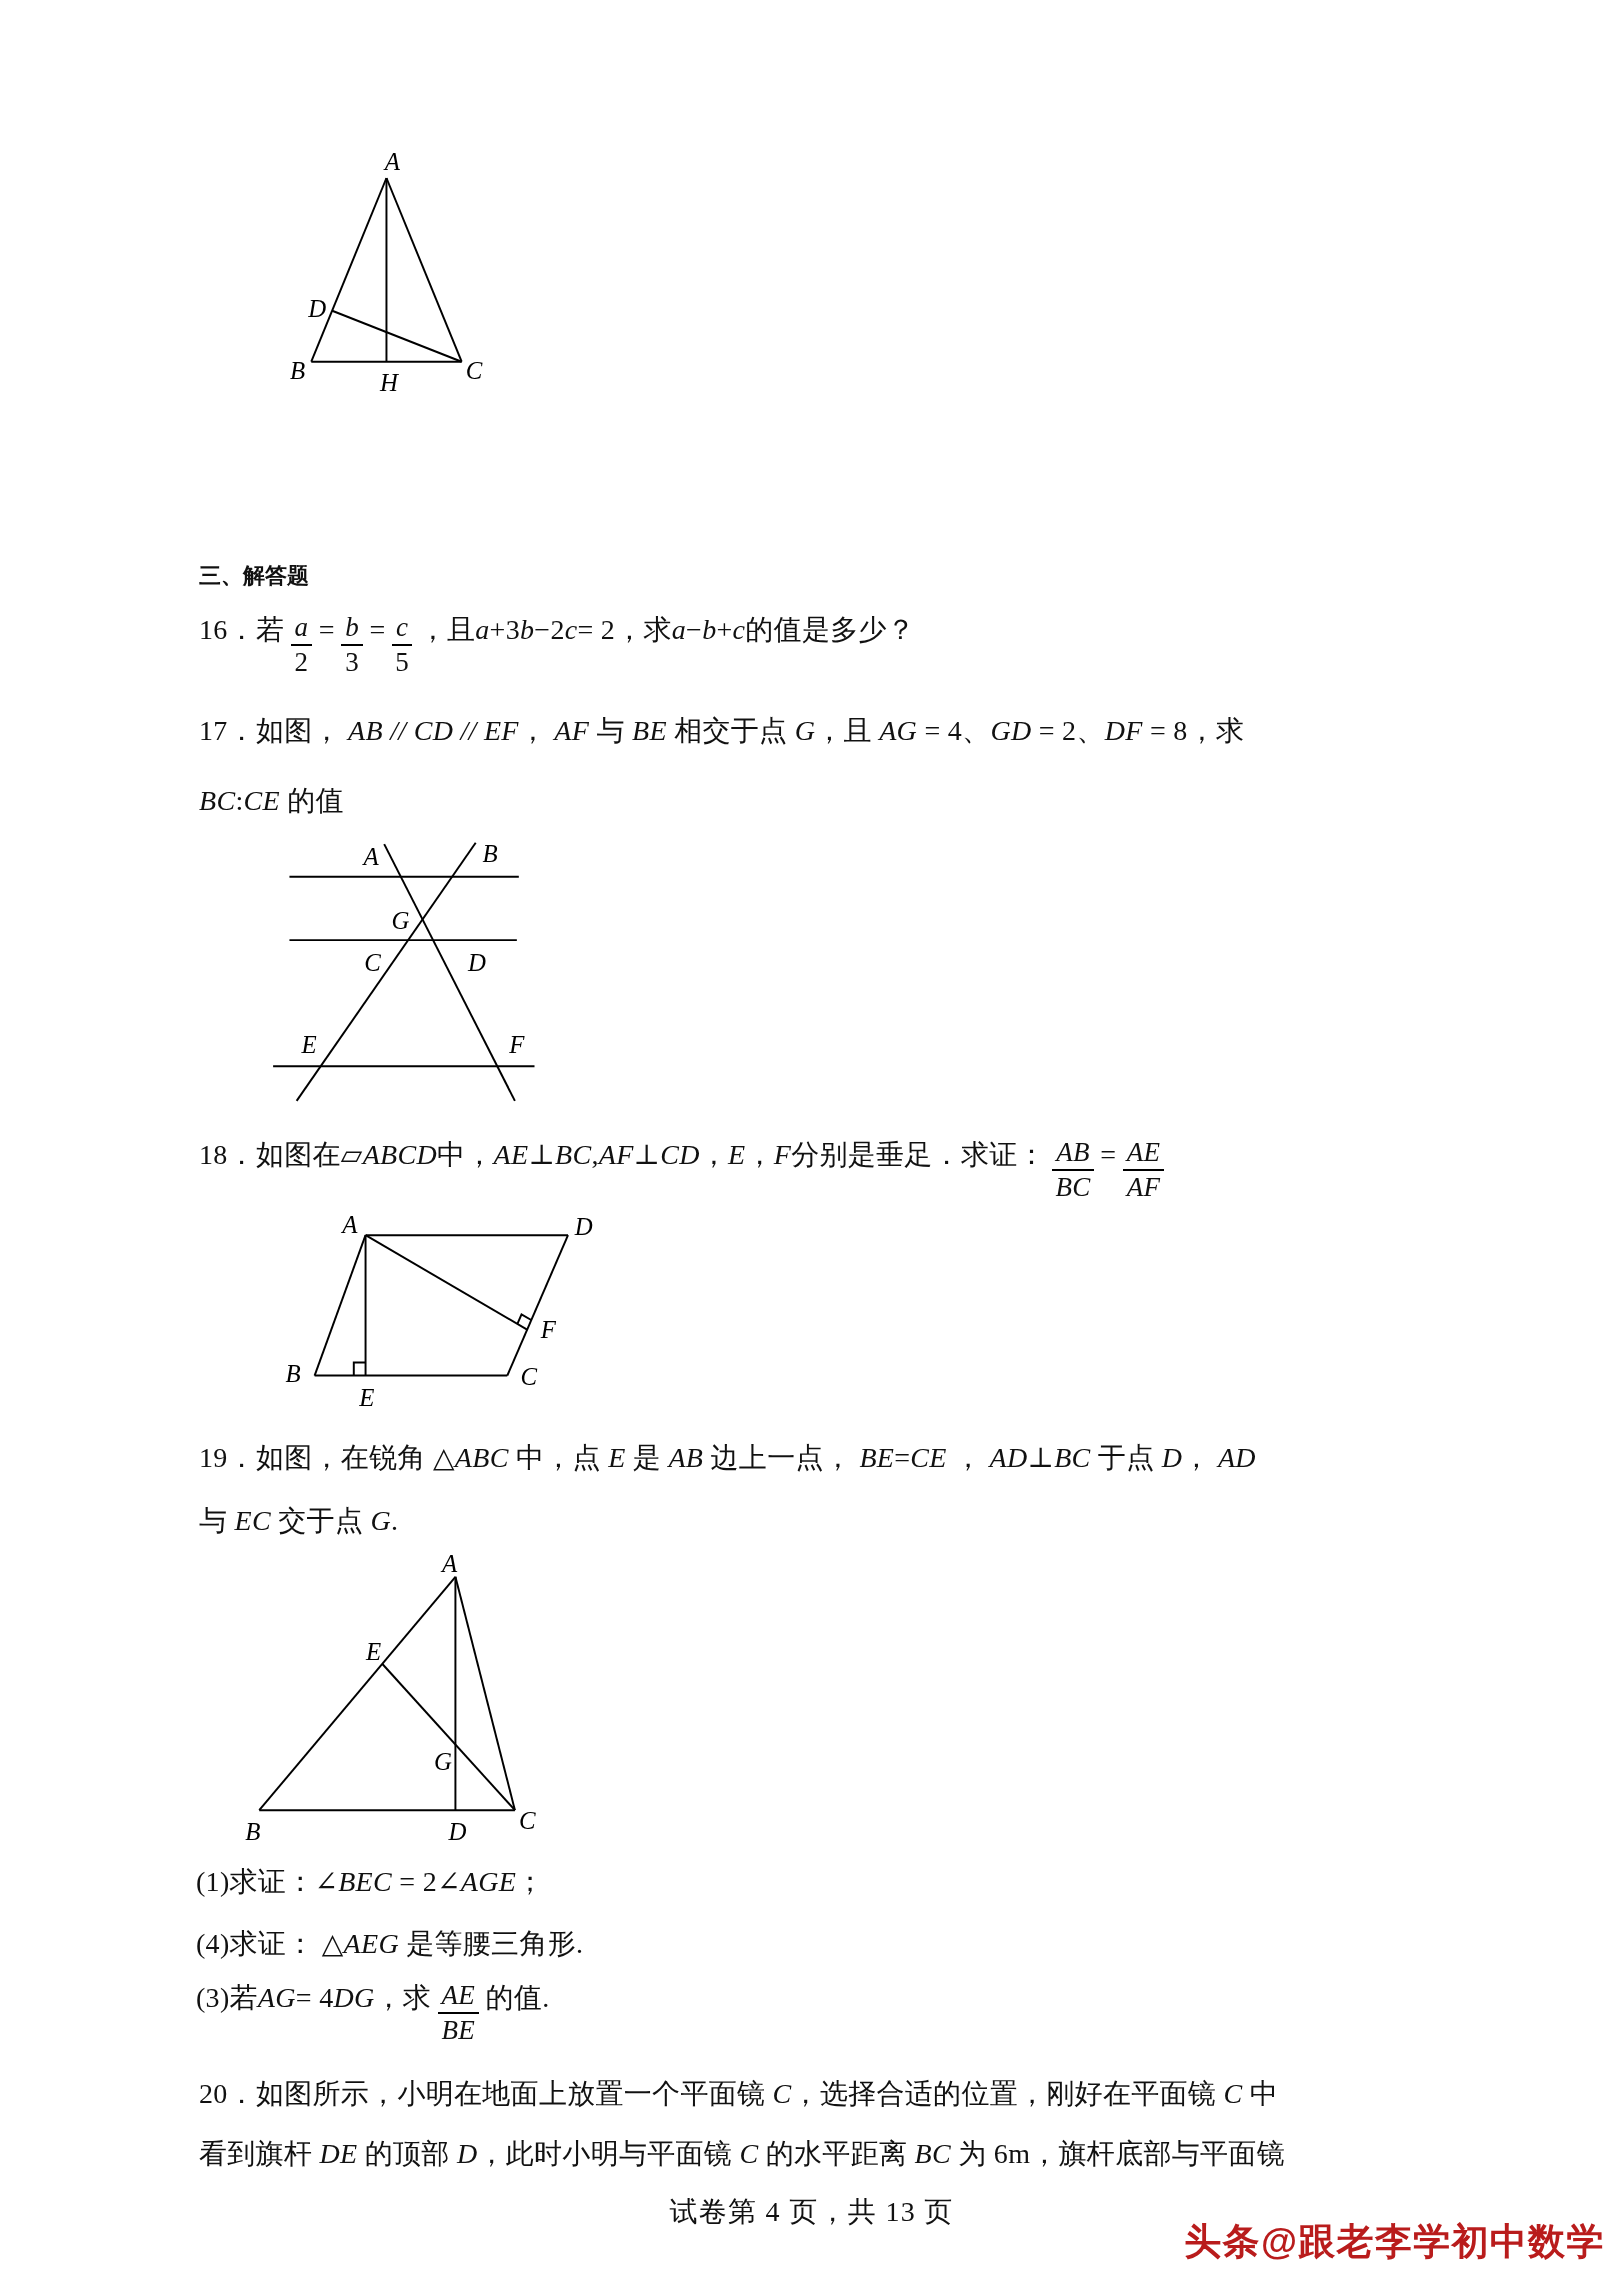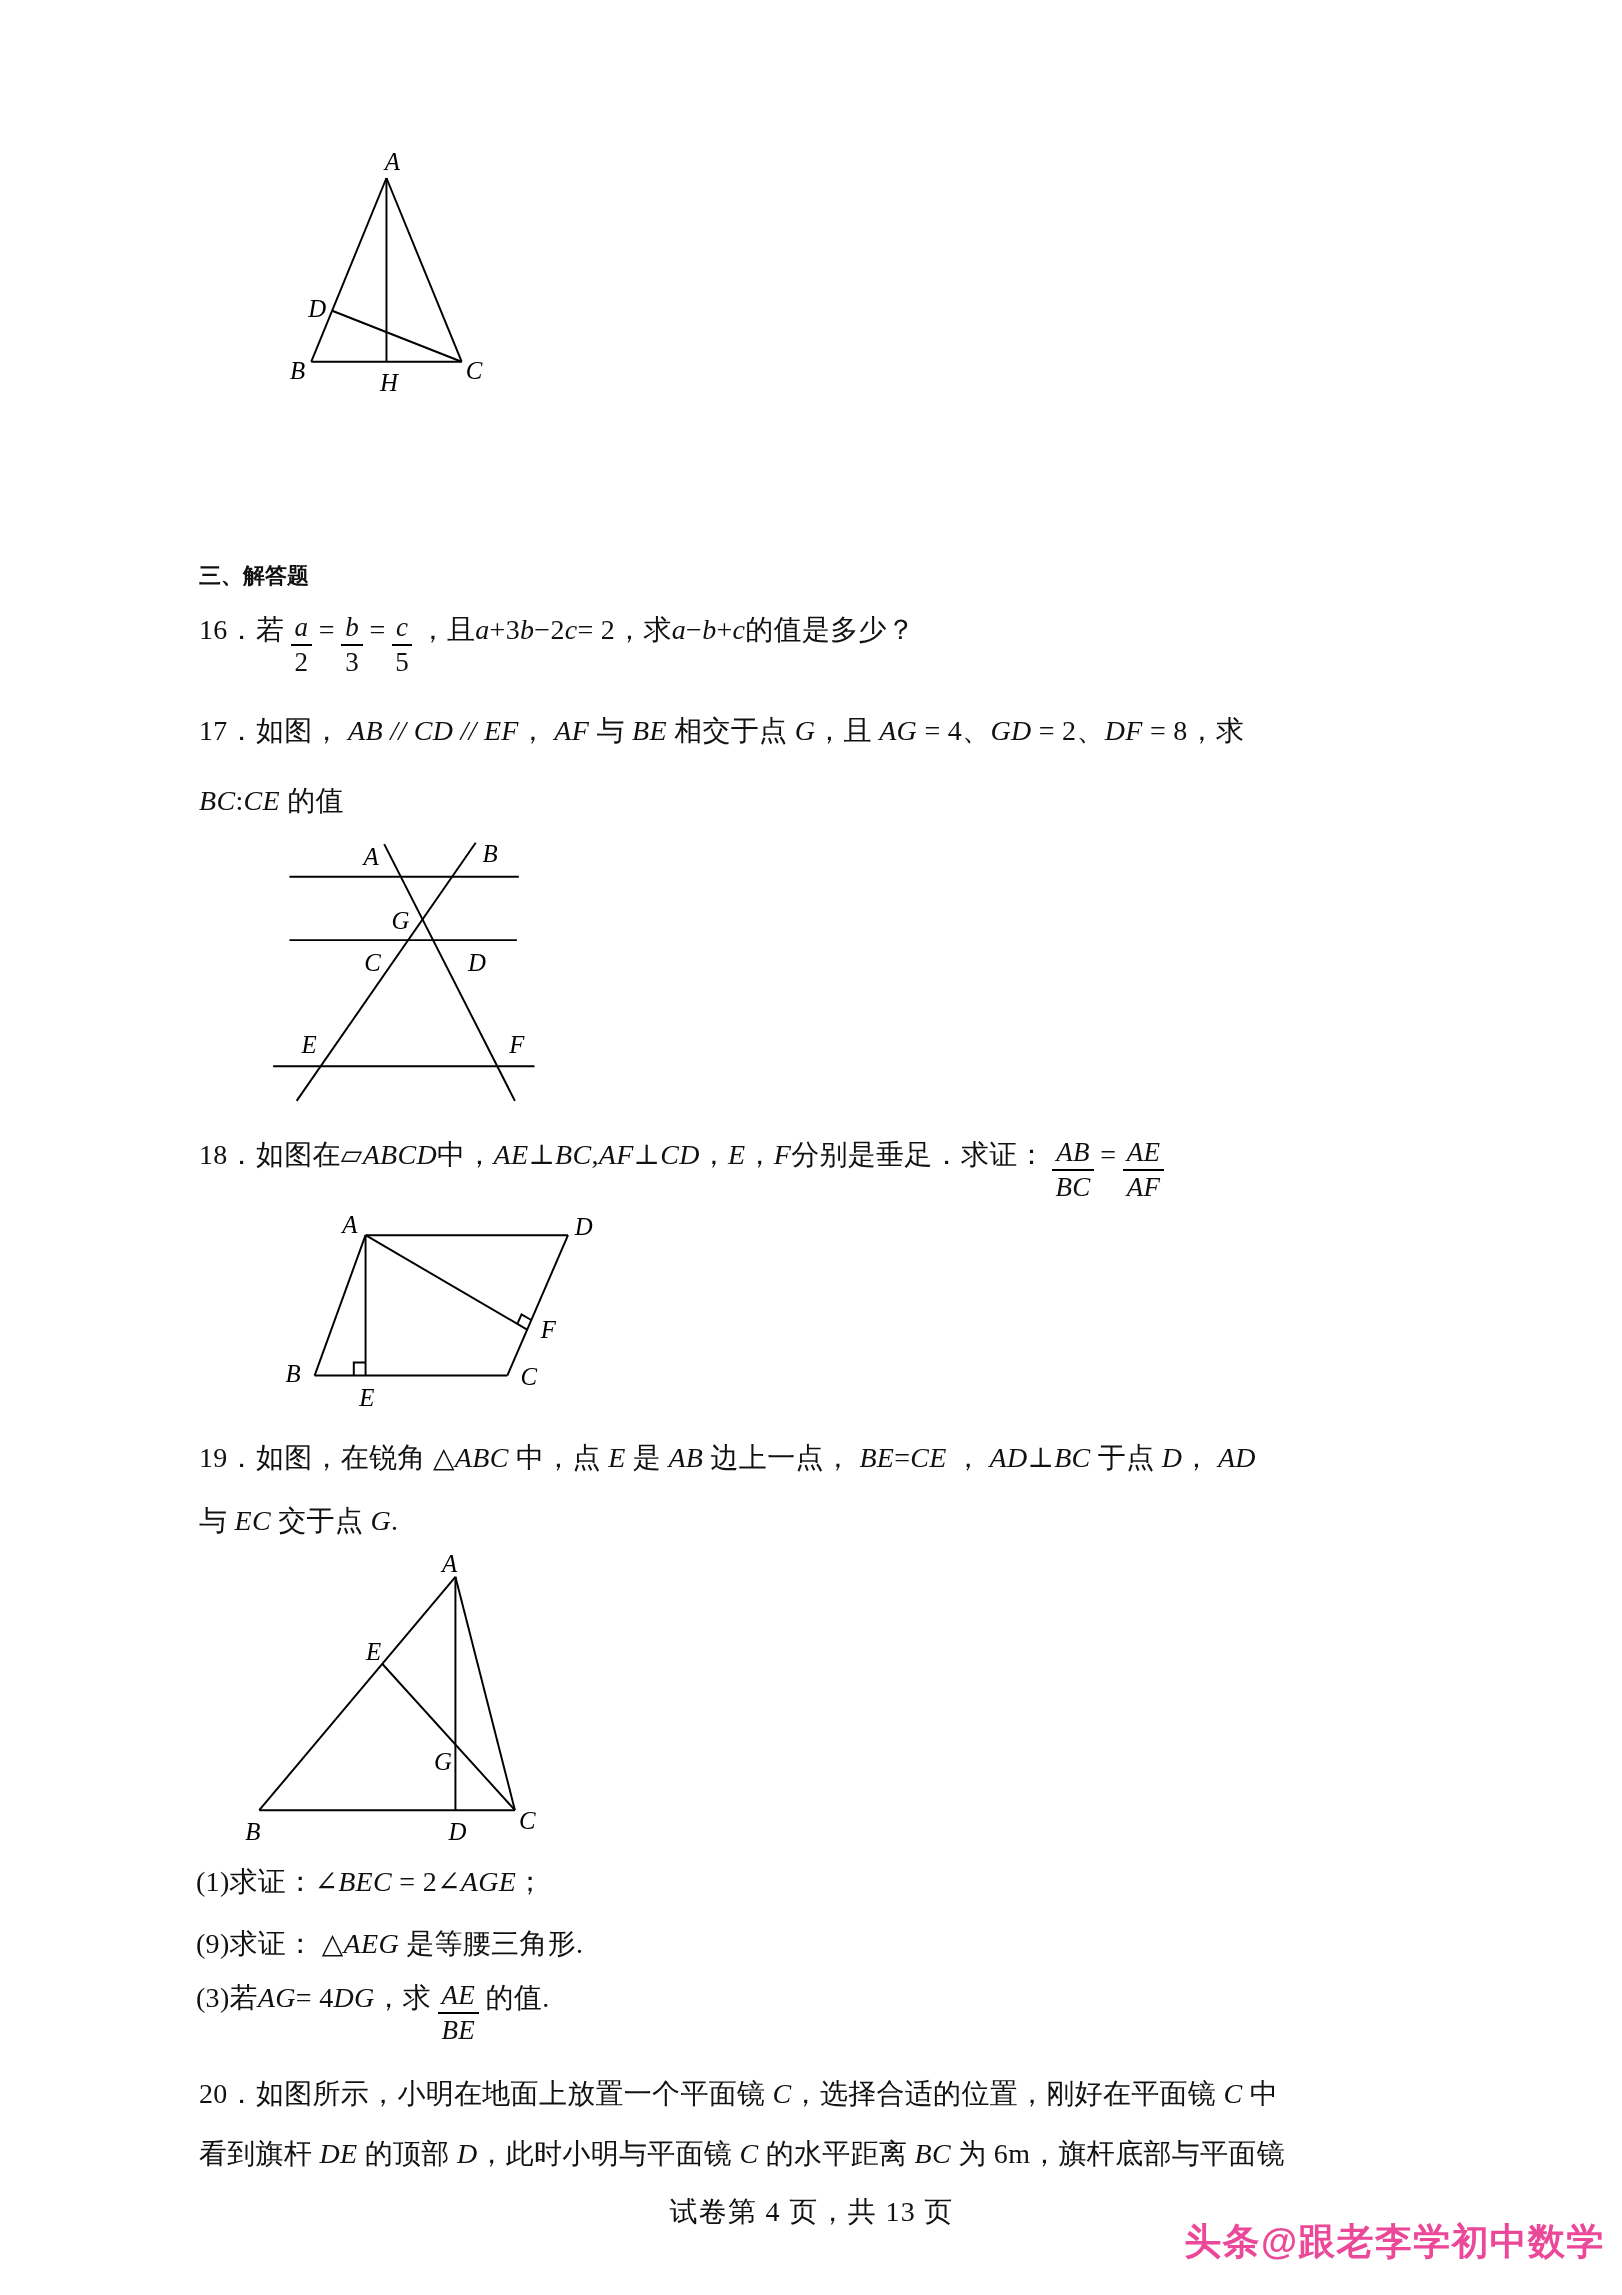--- a/index.html
+++ b/index.html
@@ -16,21 +16,21 @@
   .heading{font-weight:bold;font-size:22px;font-family:"Liberation Sans","DejaVu Sans",sans-serif}
   .frac{display:inline-flex;flex-direction:column;align-items:center;margin:0 6.5px;font-size:27px;line-height:1.12}
   .frac .fn{border-bottom:2px solid #000;padding:0 3.9px 1.3px;text-align:center}
   .frac .fd{padding-top:1.3px;text-align:center}
   svg.fig{position:absolute;overflow:visible}
   svg.fig line, svg.fig polyline{stroke:#000;stroke-width:3;fill:none}
   svg.fig text{font-family:"Liberation Serif","DejaVu Serif",serif;font-style:italic;font-size:38px;fill:#000;text-anchor:middle}
   .footer{position:absolute;top:2193px;left:0;width:100%;text-align:center;font-size:28px;letter-spacing:1.3px}
   .watermark{
     position:absolute;top:2217px;right:18.3px;font-size:37px;font-weight:bold;
-    font-family:"Liberation Sans","DejaVu Sans",sans-serif;color:#ec4899;
+    font-family:"Liberation Sans","DejaVu Sans",sans-serif;color:#b91c1c;
     text-shadow:2px 2px 0 #fff,-2px -2px 0 #fff,2px -2px 0 #fff,-2px 2px 0 #fff,0 2.6px 0 #fff;
     letter-spacing:1.3px;
   }
 </style>
 </head>
 <body>
 
 <svg class="fig" style="left:275px;top:144px;width:236px;height:255px" viewBox="420 220 360 390">
     <line x1="590" y1="272" x2="475" y2="553"></line>
     <line x1="590" y1="272" x2="705" y2="553"></line>
@@ -148,21 +148,21 @@
     <line x1="697" y1="2410" x2="697" y2="2767"></line>
     <line x1="585" y1="2543" x2="788" y2="2767"></line>
     <text x="688" y="2402">A</text>
     <text x="572" y="2538">E</text>
     <text x="678" y="2706">G</text>
     <text x="387" y="2812">B</text>
     <text x="700" y="2812">D</text>
     <text x="807" y="2796">C</text>
   </svg>
 <div class="abs tline" style="left:196px;top:1864px"><span class="cn">(1)求证：∠</span><span class="m">BEC</span><span class="cn"> = 2∠</span><span class="m">AGE</span><span class="cn">；</span></div>
-<div class="abs tline" style="left:196px;top:1926px"><span class="cn">(9)求证： △</span><span class="m">AEG</span><span class="cn"> 是等腰三角形.</span></div>
+<div class="abs tline" style="left:196px;top:1926px"><span class="cn">(4)求证： △</span><span class="m">AEG</span><span class="cn"> 是等腰三角形.</span></div>
 <div class="abs tline vflex" style="left:196px;top:1980px;height:79px">
     <span class="cn">(3)若 </span>
     <span class="m">AG</span>
     <span class="cn"> = 4</span>
     <span class="m">DG</span>
     <span class="cn">，求 </span>
     <span class="frac">
       <span class="fn m">AE</span>
       <span class="fd m">BE</span>
     </span>

